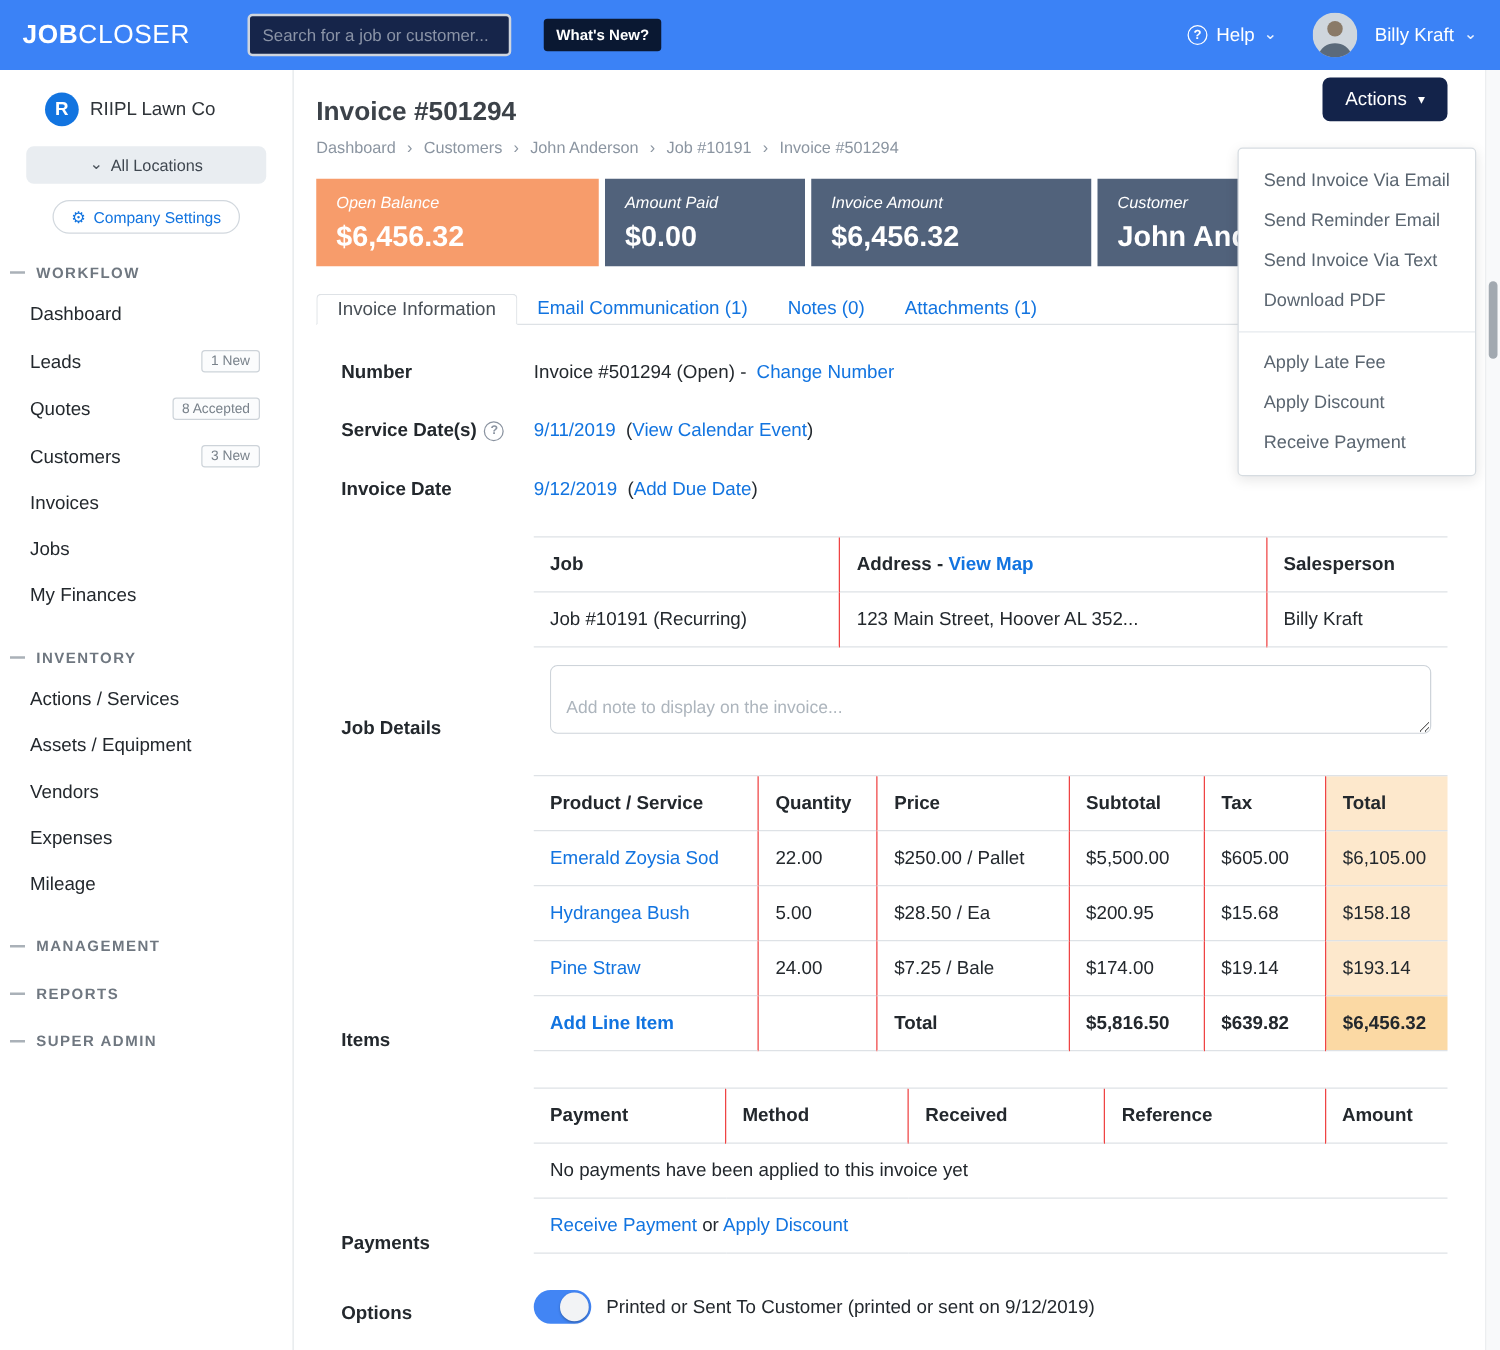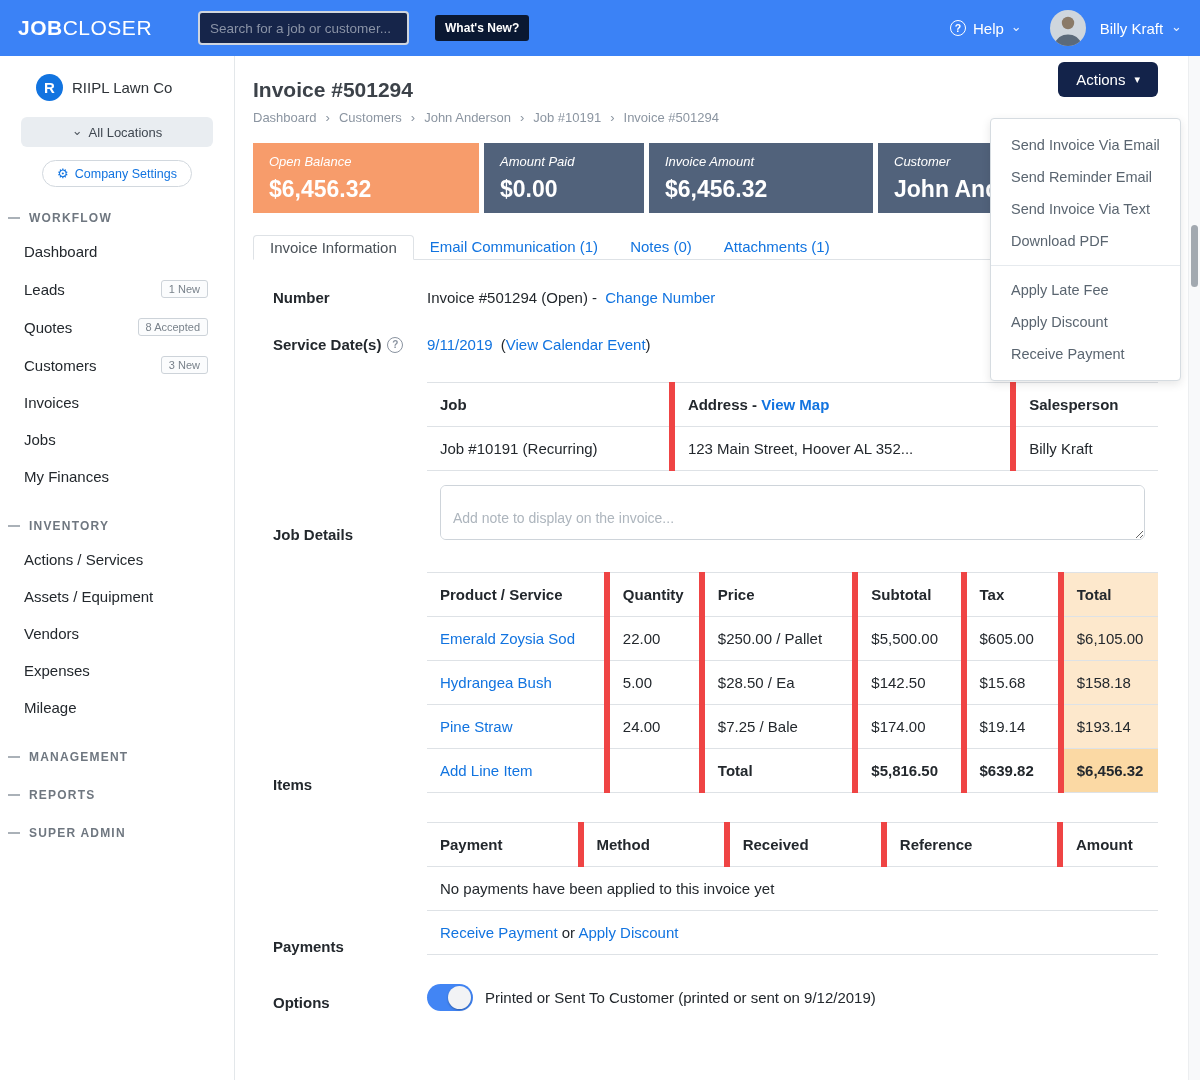--- a/index.html
+++ b/index.html
@@ -88,33 +88,33 @@
   .dlabel { width:154px; flex-shrink:0; font-size:15px; font-weight:700; color:#23282d;
             display:flex; align-items:center; gap:6px; padding-top:1px; }
   .dvalue { flex:1; min-width:0; font-size:15px; color:#23282d; }
   .q-icon { width:16px; height:16px; border-radius:50%; border:1px solid #8a93a0; color:#8a93a0;
             font-size:10px; font-weight:700; display:inline-flex; align-items:center;
             justify-content:center; flex-shrink:0; cursor:pointer; }
   .ml4 { margin-left:4px; }
 
   .tbl { width:100%; border-collapse:collapse; table-layout:fixed; border-bottom:1px solid #dee2e6; }
   .tbl th, .tbl td { text-align:left; font-size:15px; color:#23282d; padding:13px;
-                     border-top:1px solid #dee2e6; border-left:6px solid #ef4444;
+                     border-top:1px solid #dee2e6; border-left:1px solid #ef4444;
                      overflow:hidden; white-space:nowrap; text-overflow:ellipsis; }
   .tbl th:first-child, .tbl td:first-child { border-left:none; }
   .tbl th { font-weight:700; }
 
   .note-input { margin:14px 13px 0; width:calc(100% - 26px); height:55px; border:1px solid #ced4da;
                 border-radius:6px; padding:24px 12px; font-size:14px; color:#495057;
                 font-family:"Liberation Sans", sans-serif; }
   .note-input::placeholder { color:#adb5bd; }
 
   .col-total { background:#fde8cc; }
   .totals-row td { font-weight:700; }
-  .totals-row td:first-child { font-weight:400; }
+  .totals-row td:first-child { font-weight:700; }
   .totals-row .grand { background:#fbd9a4; }
   .t-right { text-align:right; }
   .tax-link { color:#1274e0; }
 
   .pay-links { font-size:15px; }
 
   .opt-value { display:flex; align-items:center; gap:12px; }
   .toggle { width:46px; height:27px; border-radius:14px; background:#4285f4; position:relative;
             cursor:pointer; flex-shrink:0; }
   .toggle-knob { position:absolute; top:2px; left:21px; width:23px; height:23px; border-radius:50%;
@@ -289,20 +289,27 @@
       <div class="dlabel">
         <span>Service Date(s)</span>
         <span class="q-icon">?</span>
       </div>
       <div class="dvalue">
         <a class="link">9/11/2019</a>
         <span class="ml4">(</span><a class="link">View Calendar Event</a><span>)</span>
       </div>
     </div>
 
+    <div class="drow">
+      <div class="dlabel">Invoice Date</div>
+      <div class="dvalue">
+        <a class="link">9/12/2019</a>
+        <span class="ml4">(</span><a class="link">Add Due Date</a><span>)</span>
+      </div>
+    </div>
 
     <div class="drow">
       <div class="dlabel">Job Details</div>
       <div class="dvalue">
         <table class="tbl">
           <colgroup>
               <col style="width:33.5%">
               <col style="width:46.7%">
               <col style="width:19.8%">
             </colgroup>
@@ -352,21 +359,21 @@
             <td>22.00</td>
             <td>$250.00 / Pallet</td>
             <td>$5,500.00</td>
             <td>$605.00</td>
             <td class="col-total">$6,105.00</td>
           </tr>
           <tr>
             <td><a class="link">Hydrangea Bush</a></td>
             <td>5.00</td>
             <td>$28.50 / Ea</td>
-            <td>$142.50</td>
+            <td>$200.95</td>
             <td>$15.68</td>
             <td class="col-total">$158.18</td>
           </tr>
           <tr>
             <td><a class="link">Pine Straw</a></td>
             <td>24.00</td>
             <td>$7.25 / Bale</td>
             <td>$174.00</td>
             <td>$19.14</td>
             <td class="col-total">$193.14</td>

